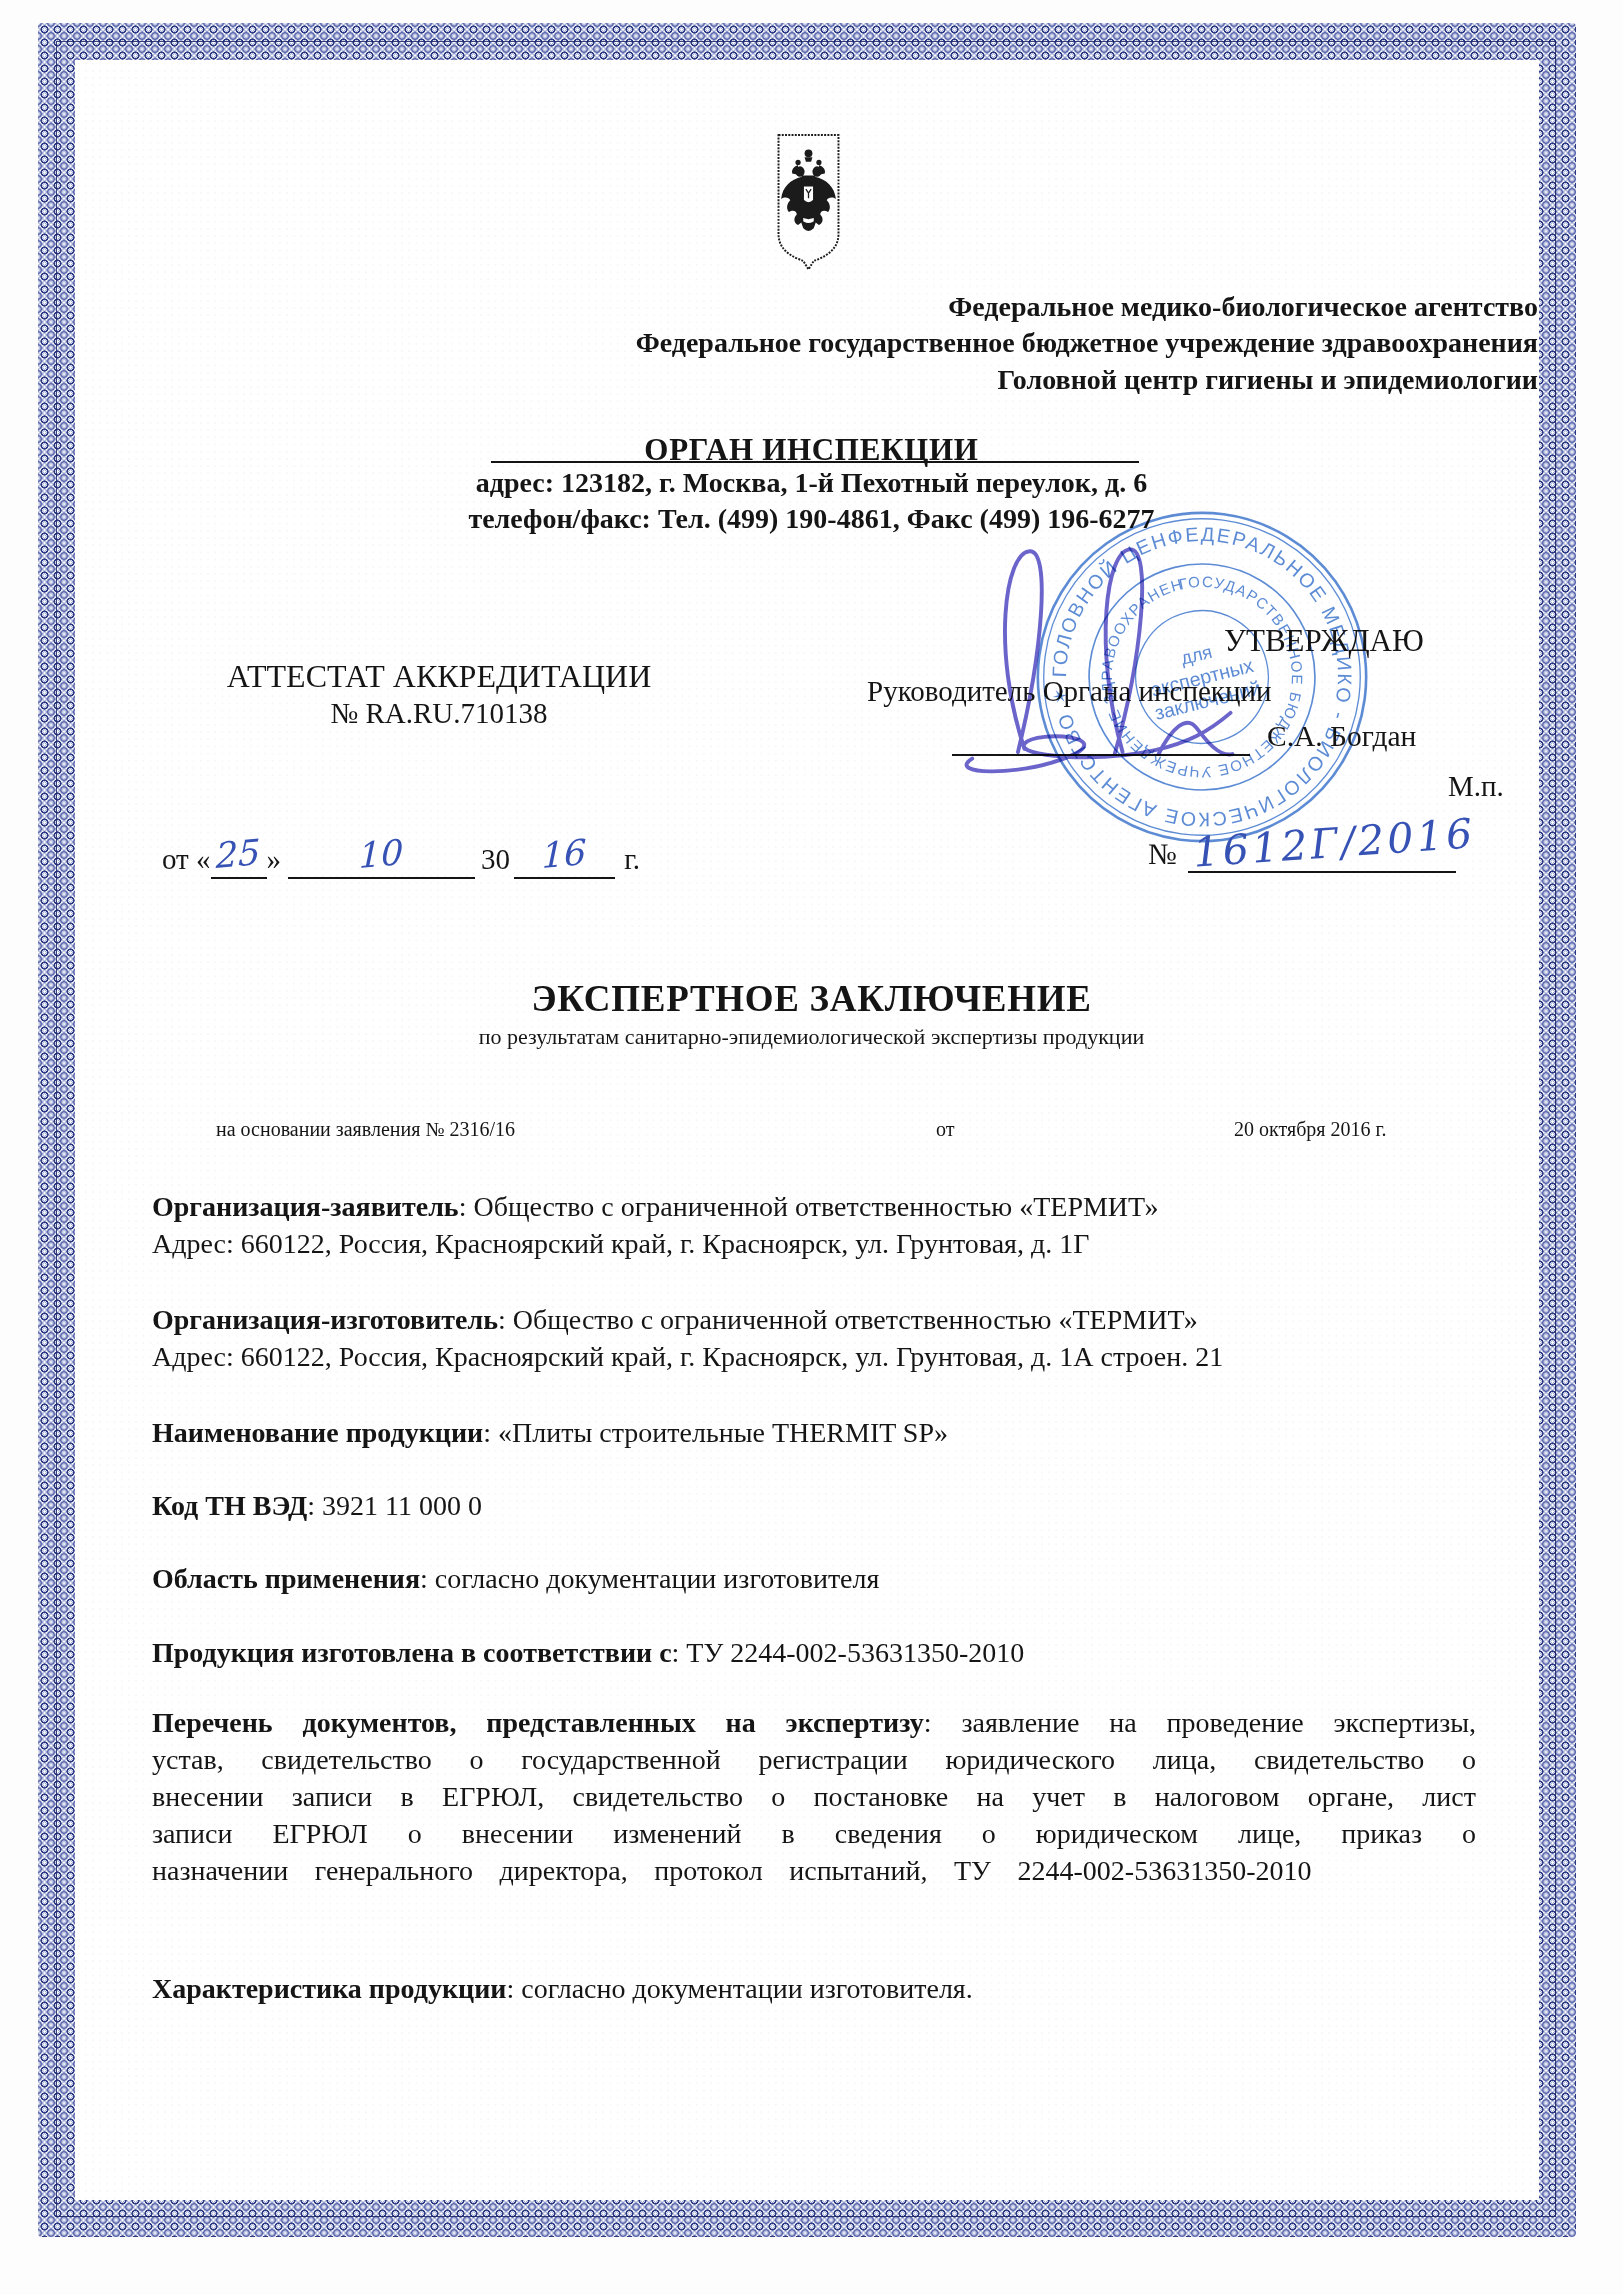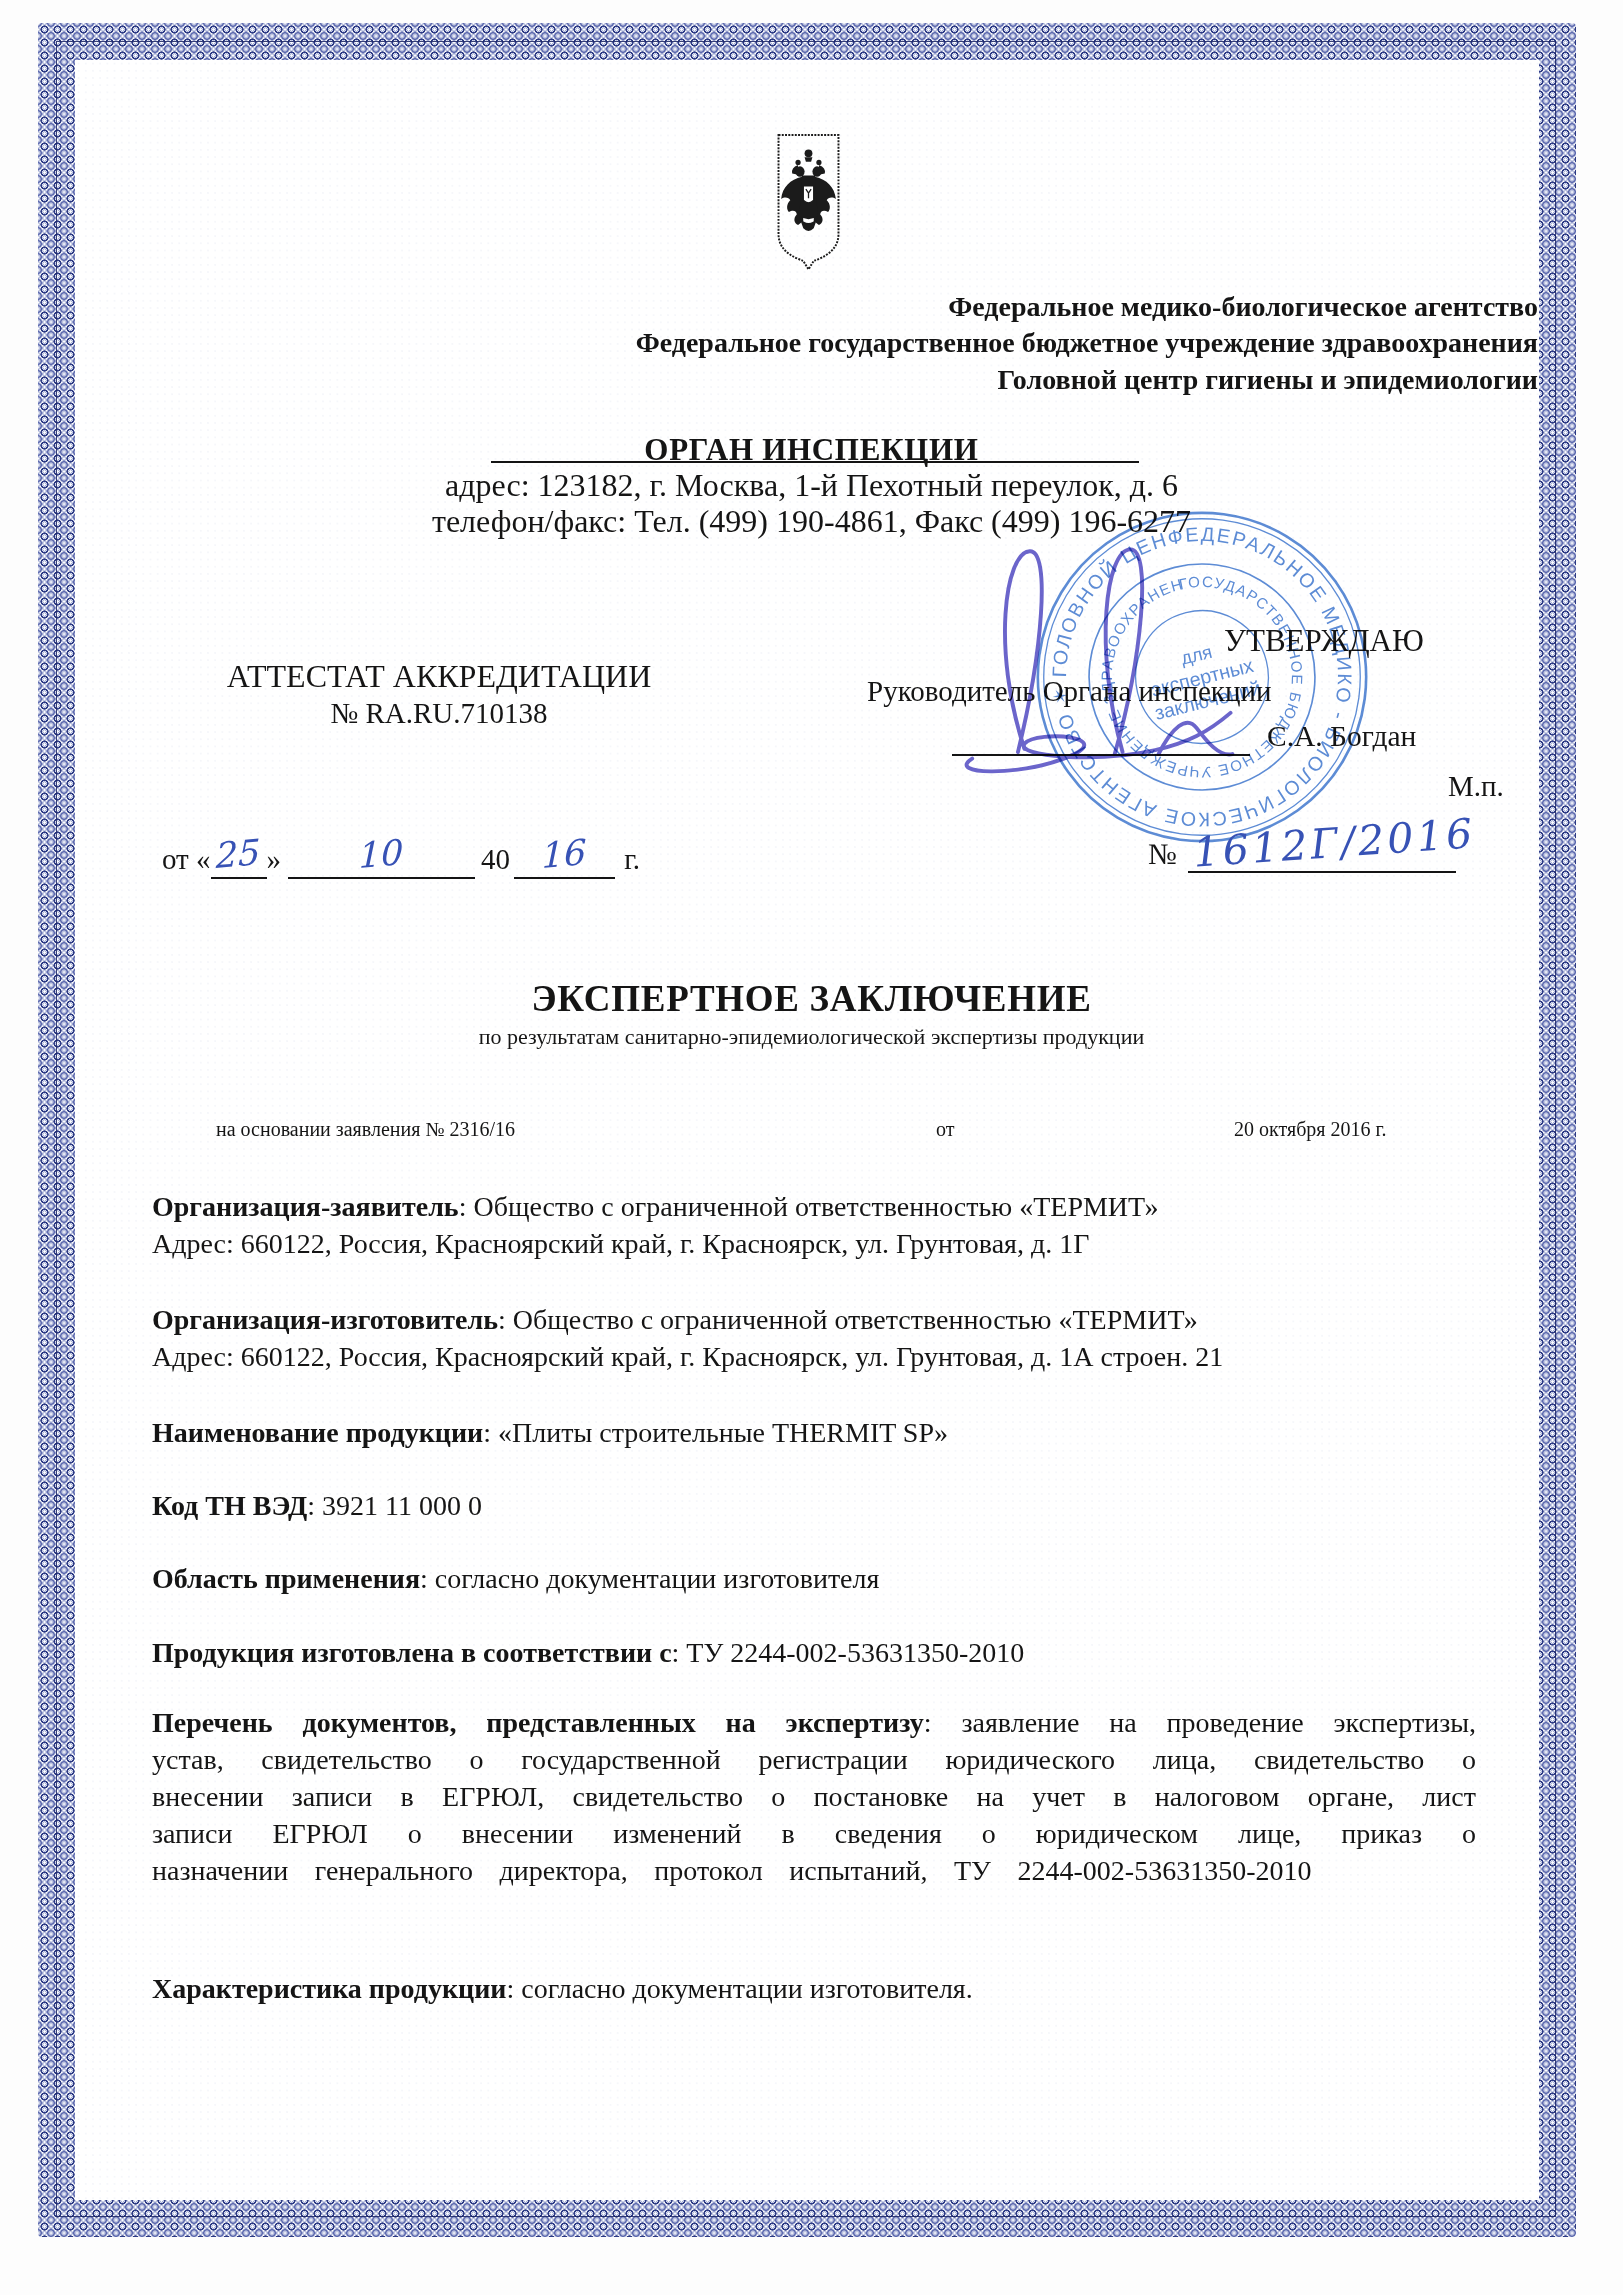--- a/index.html
+++ b/index.html
@@ -27,21 +27,21 @@
   .paper{
     position:absolute;left:75px;top:60px;width:1464px;height:2140px;
     background-color:#fff;
     background-image:radial-gradient(rgba(70,95,160,.05) 0.8px, transparent 1.1px);
     background-size:7.2px 7.2px;
   }
   
   .abs{position:absolute;}
   .center{left:85px;width:1453px;text-align:center;}
   .h1{font-size:28px;font-weight:bold;text-align:right;}
-  .addr{font-size:32px;}
+  .addr{font-size:28px;font-weight:bold;}
   .organ{font-size:31px;font-weight:bold;letter-spacing:0.7px;}
   .rule{position:absolute;background:#141414;height:2px;}
   .title-main{font-size:37px;font-weight:bold;letter-spacing:0.7px;}
   .title-sub{font-size:22px;font-weight:normal;}
   .body-text{font-size:20px;line-height:37px;}
   .para{position:absolute;left:152px;width:1324px;font-size:28px;line-height:37px;}
   .para .lbl{font-weight:bold;text-align:center;}
   .just{text-align:justify;word-spacing:19.6px;}
   .ink{color:#3752b5;font-style:italic;font-family:"DejaVu Serif",serif;}
   .blank{display:inline-block;border-bottom:2px solid #141414;text-align:center;vertical-align:baseline;}
@@ -125,21 +125,21 @@
 <svg class="sig" viewBox="0 0 560 370" style="left:926px;top:533px;width:367px;height:242px">
   <g fill="none" stroke="#5b54c6" stroke-width="6" stroke-linecap="round">
     <path d="M150,330 C100,180 120,30 158,28 C190,26 178,180 140,335"></path>
     <path d="M300,335 C255,175 275,25 312,25 C345,25 330,190 288,338"></path>
     <path d="M70,345 C30,370 140,372 210,345 C300,312 170,300 150,322 C135,342 260,352 350,332 C400,320 430,305 465,275"></path>
     <path d="M355,338 C375,298 398,278 413,298 C428,318 448,343 468,338"></path>
   </g>
 </svg>
 
 <div class="dateline">
-  <span>от «</span><span class="blank" style="width:56px"><span class="ink hand">25</span></span><span>»</span><span class="blank" style="width:187px;margin-left:6.5px"><span class="ink hand">10</span></span><span style="margin-left:6.5px">40</span><span class="blank" style="width:101px;margin-left:3.9px"><span class="ink hand">16</span></span><span style="margin-left:9.2px">г.</span>
+  <span>от «</span><span class="blank" style="width:56px"><span class="ink hand">25</span></span><span>»</span><span class="blank" style="width:187px;margin-left:6.5px"><span class="ink hand">10</span></span><span style="margin-left:6.5px">30</span><span class="blank" style="width:101px;margin-left:3.9px"><span class="ink hand">16</span></span><span style="margin-left:9.2px">г.</span>
 </div>
 
 <div class="numline-label">№</div>
 <div class="rule" style="left:1188px;top:871px;width:268px"></div>
 <div class="num-hand ink">1612Г/2016</div>
 
 <div class="abs center title-main" style="top:977px">ЭКСПЕРТНОЕ ЗАКЛЮЧЕНИЕ</div>
 <div class="abs center title-sub" style="top:1024px">по результатам санитарно-эпидемиологической экспертизы продукции</div>
 
 <div class="abs body-text" style="left:216px;top:1111px">на основании заявления № 2316/16</div>

